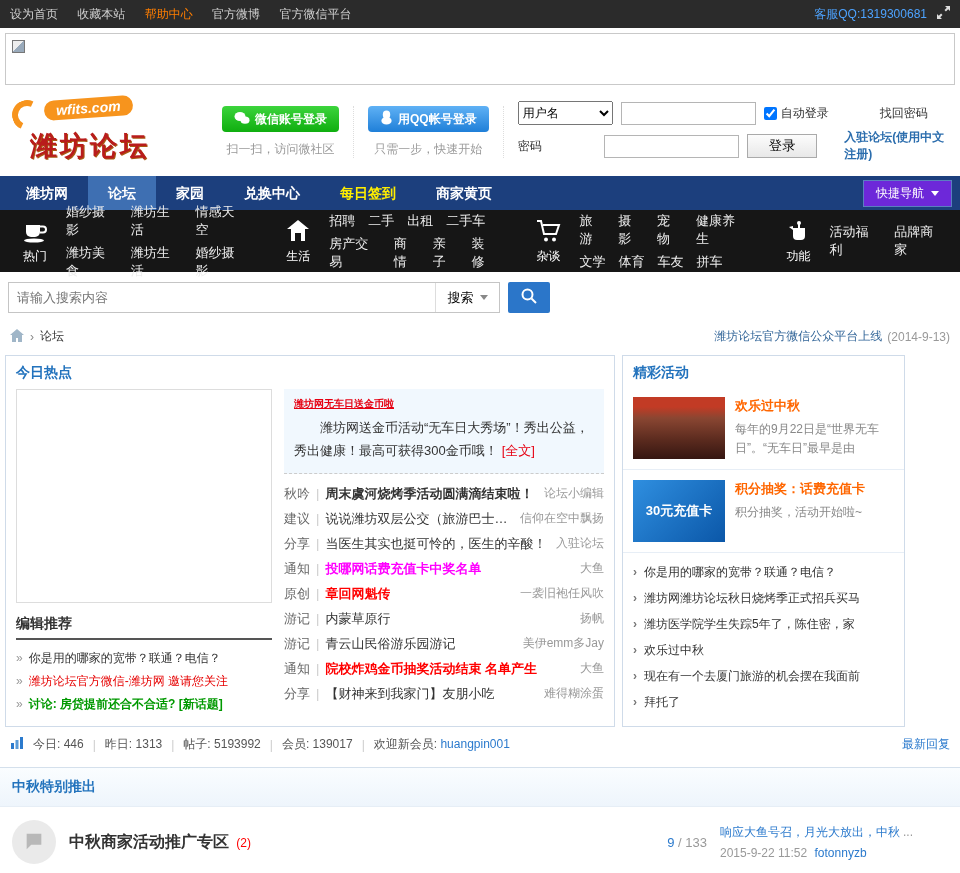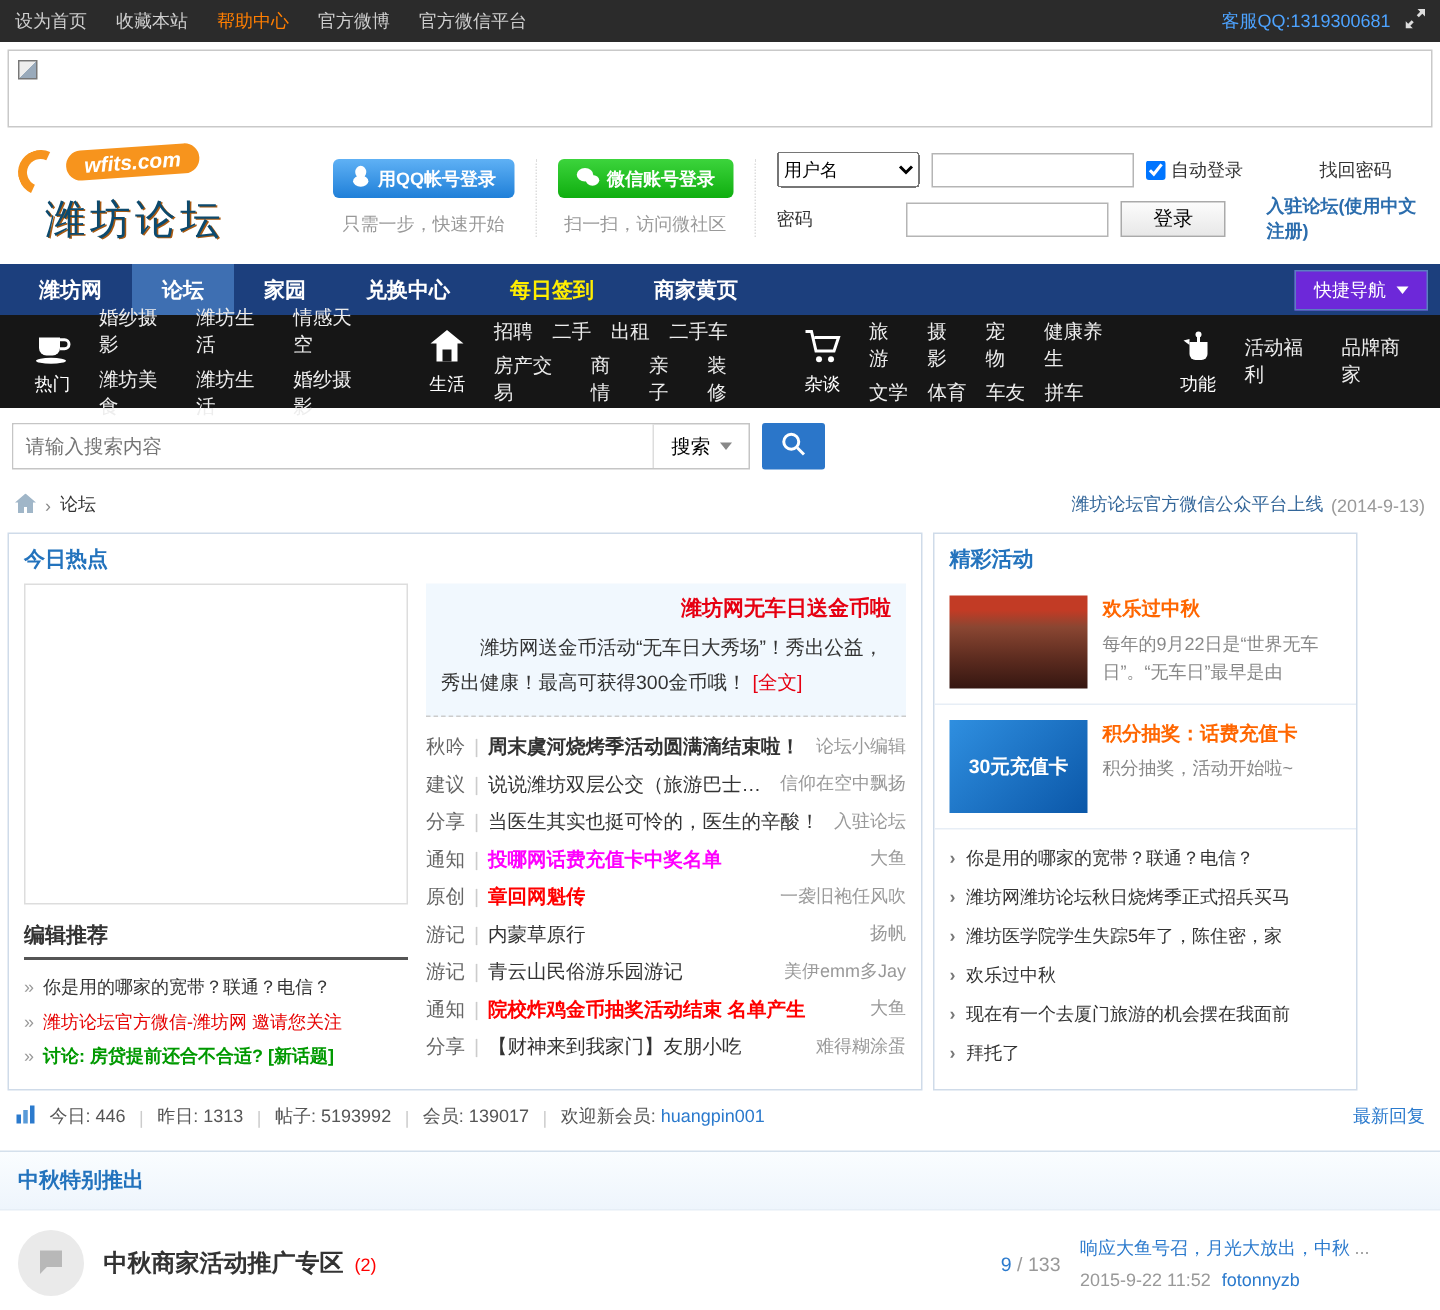--- a/index.html
+++ b/index.html
@@ -25,22 +25,22 @@
 
   
   .site-header { height: 88px; display: flex; align-items: center; padding: 0 10px; }
   .logo { width: 198px; height: 76px; position: relative; cursor: pointer; flex-shrink: 0; }
   .logo-swoosh { position: absolute; left: 2px; top: 6px; width: 30px; height: 30px;
                  border: 6px solid #f7941d; border-right-color: transparent; border-bottom-color: transparent;
                  border-radius: 50%; transform: rotate(-20deg); }
   .logo-pill { position: absolute; left: 34px; top: 4px; background: #f7941d; color: #fff;
                font-weight: bold; font-style: italic; font-size: 14px; padding: 2px 12px;
                border-radius: 12px; transform: rotate(-4deg); }
-  .logo-name { position: absolute; left: 20px; top: 34px; font-size: 27px; font-weight: normal;
-               color: #0c4a6e; letter-spacing: 3px; text-shadow: 1px 1px 0 #a85a12; }
+  .logo-name { position: absolute; left: 20px; top: 34px; font-size: 27px; font-weight: bold;
+               color: #b91c1c; letter-spacing: 3px; text-shadow: 1px 1px 0 #a85a12; }
   .login-block { text-align: center; padding: 0 14px; border-right: 1px dotted #ddd; }
   .btn-wechat, .btn-qq { border: none; border-radius: 4px; color: #fff; height: 26px;
                padding: 0 12px; font-size: 12px; display: inline-flex; align-items: center;
                gap: 5px; cursor: pointer; font-weight: bold; }
   .btn-wechat { background: linear-gradient(#3cd43c,#0fae0f); }
   .btn-qq { background: linear-gradient(#5fb1f5,#1f7fd8); }
   .block-desc { color: #999; margin-top: 9px; }
   .login-form { margin-left: 14px; flex: 1; }
   .lf-row { display: flex; align-items: center; margin: 4px 0; gap: 8px; }
   .lf-select { width: 95px; height: 24px; font-size: 12px; font-family: inherit; }
@@ -105,22 +105,22 @@
   .ep-title { font-size: 14px; font-weight: bold; color: #333; padding-bottom: 5px;
               border-bottom: 2px solid #555; margin-bottom: 7px; }
   .editor-pick ul, .news-list, .act-links { list-style: none; }
   .editor-pick li { line-height: 23px; display: flex; gap: 6px; align-items: center;
                     white-space: nowrap; overflow: hidden; }
   .ep-bullet { color: #999; }
   .ep-dark { color: #333; } .ep-red { color: #e60000; } .ep-green { color: #009900; font-weight: bold; }
 
   .today-right { flex: 1; min-width: 0; }
   .headline { background: #f1f8fe; padding: 8px 10px 10px; border-bottom: 1px dashed #ccc; }
-  .headline-title { text-align: right; color: #e60012; font-weight: bold; font-size: 14px;
-                    margin-bottom: 6px; cursor: pointer; }
+  .headline-title { text-align: left; color: #e60012; font-weight: bold; font-size: 10px;
+                    margin-bottom: 6px; cursor: pointer; text-decoration: underline; }
   .headline-body { font-size: 13px; line-height: 1.75; text-indent: 2em; }
   .headline-more { color: #e60012; margin-left: 4px; }
   .news-list { margin-top: 7px; }
   .news-row { display: flex; align-items: center; font-size: 13px; line-height: 25px; gap: 6px; }
   .news-cat { color: #666; flex-shrink: 0; }
   .news-sep { color: #ccc; }
   .news-title { color: #333; white-space: nowrap; overflow: hidden; text-overflow: ellipsis; }
   .news-author { margin-left: auto; color: #999; font-size: 12px; flex-shrink: 0; }
   .t-bold { font-weight: bold; }
   .t-magenta { color: #ff00ff; font-weight: bold; }
@@ -187,38 +187,38 @@
   <span class="broken-img"></span>
 </div>
 
 <div class="site-header">
   <div class="logo">
     <span class="logo-swoosh"></span>
     <span class="logo-pill">wfits.com</span>
     <span class="logo-name">潍坊论坛</span>
   </div>
   <div class="login-block">
+    <button class="btn-wechat">
+      <span><svg width="16" height="14" viewBox="0 0 16 14">
+            <ellipse cx="6" cy="5.5" rx="5.5" ry="4.5" fill="#fff"></ellipse>
+            <ellipse cx="11" cy="9.2" rx="4.5" ry="3.6" fill="#fff"></ellipse>
+          </svg></span>
+      <span>微信账号登录</span>
+    </button>
+    <div class="block-desc">扫一扫，访问微社区</div>
+  </div>
+  <div class="login-block">
     <button class="btn-qq">
       <span><svg width="13" height="15" viewBox="0 0 14 16">
             <ellipse cx="7" cy="5" rx="4" ry="4.5" fill="#fff"></ellipse>
             <ellipse cx="7" cy="11.5" rx="5.5" ry="4" fill="#fff"></ellipse>
           </svg></span>
       <span>用QQ帐号登录</span>
     </button>
     <div class="block-desc">只需一步，快速开始</div>
-  </div>
-  <div class="login-block">
-    <button class="btn-wechat">
-      <span><svg width="16" height="14" viewBox="0 0 16 14">
-            <ellipse cx="6" cy="5.5" rx="5.5" ry="4.5" fill="#fff"></ellipse>
-            <ellipse cx="11" cy="9.2" rx="4.5" ry="3.6" fill="#fff"></ellipse>
-          </svg></span>
-      <span>微信账号登录</span>
-    </button>
-    <div class="block-desc">扫一扫，访问微社区</div>
   </div>
   <div class="login-form">
     <div class="lf-row">
       <select class="lf-select">
         <option>用户名</option>
       </select>
       <input class="lf-input" type="text" style="">
       <label class="lf-c3">
         <input type="checkbox" checked="" style="">
         <span>自动登录</span>

